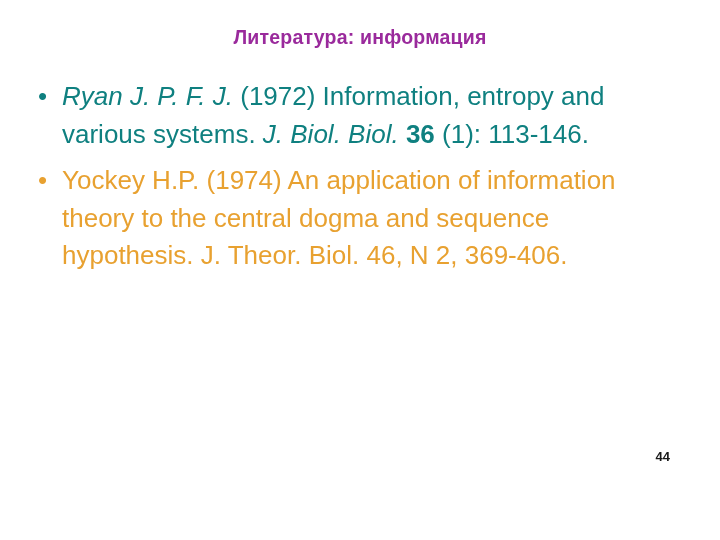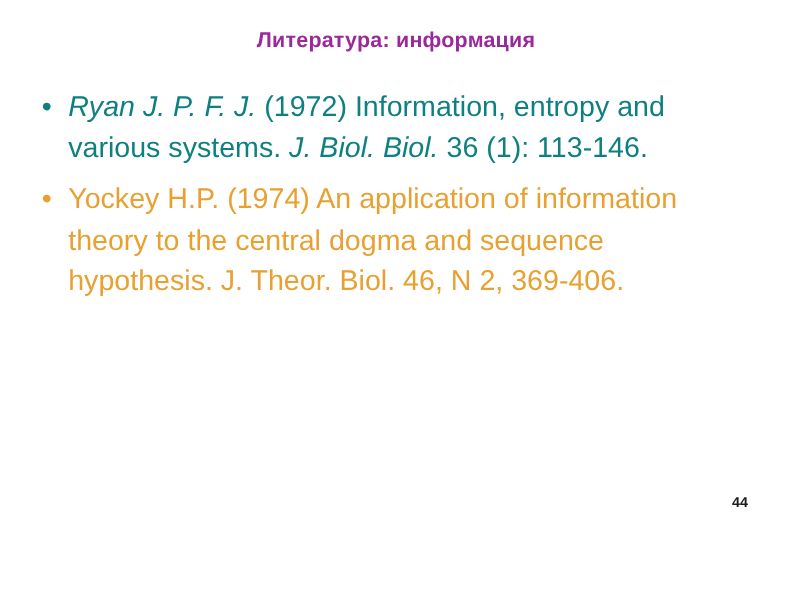--- a/index.html
+++ b/index.html
@@ -60,27 +60,27 @@
   .bullet-item .bullet-text {
     display: block;
   }
 
   
   .ref-teal, .ref-teal .bullet-marker { color: #0f8080; }
   .ref-orange, .ref-orange .bullet-marker { color: #e8a130; }
 
   
   .run-italic { font-style: italic; }
-  .run-bold   { font-weight: normal; }
+  .run-bold   { font-weight: bold; }
   .run-normal { font-style: normal; font-weight: normal; }
 
   
   .page-number {
     position: absolute;
-    right: 40px;
+    right: 50px;
     bottom: 26px;
     font-size: 13px;
     font-weight: bold;
     color: #1a1a1a;
     line-height: 1;
   }
 </style>
 </head>
 <body>
 

